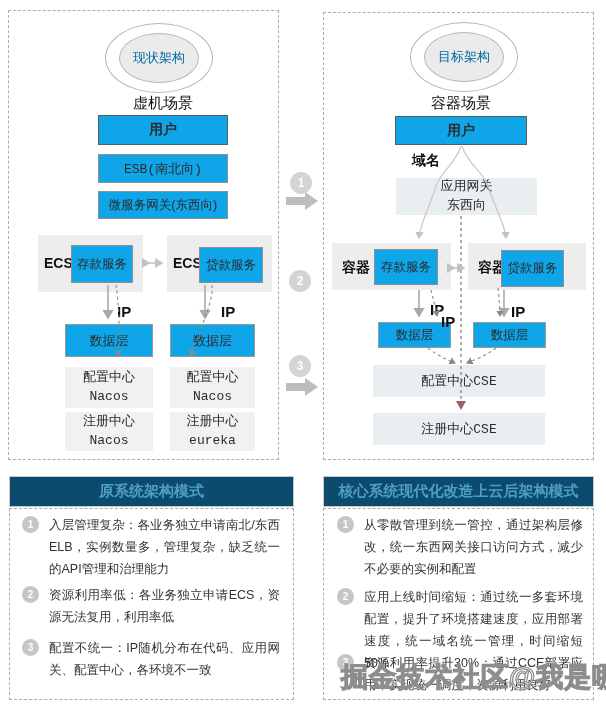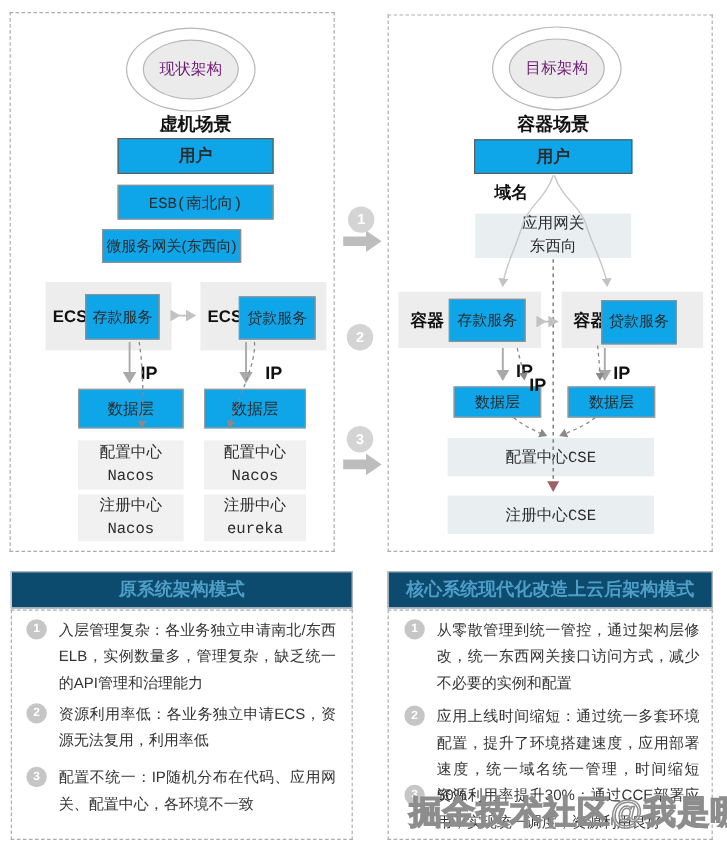--- a/index.html
+++ b/index.html
@@ -6,22 +6,22 @@
   body{font-family:"Liberation Sans","DejaVu Sans",sans-serif;color:#2b2b2b;}
   .canvas{position:relative;width:606px;height:707px;background:#fff;overflow:hidden;}
   .layer{position:absolute;left:0;top:0;pointer-events:none;}
   .box{position:absolute;box-sizing:border-box;display:flex;align-items:center;justify-content:center;
        text-align:center;border:1px solid #8f8f8f;background:#0ea5e9;}
   .fill{position:absolute;box-sizing:border-box;display:flex;flex-direction:column;align-items:center;
         justify-content:center;text-align:center;border:none;}
   .panel{position:absolute;border:1px dashed #adadad;background:#fff;}
   .ellipse{position:absolute;border:1px solid #b6b6b6;border-radius:50%;}
   .ellipse-in{position:absolute;border:1px solid #b6b6b6;border-radius:50%;background:#ebebeb;
-        display:flex;align-items:center;justify-content:center;font-size:13px;color:#701a75;}
-  .scene{position:absolute;text-align:center;font-weight:bold;font-size:15px;color:#111;}
+        display:flex;align-items:center;justify-content:center;font-size:13px;color:#0369a1;}
+  .scene{position:absolute;text-align:center;font-weight:normal;font-size:15px;color:#111;}
   .bold{font-weight:bold;}
   .plat{position:absolute;font-weight:bold;font-size:14px;color:#111;}
   .ip{position:absolute;font-weight:bold;font-size:15px;color:#111;}
   .step{position:absolute;width:22px;height:22px;border-radius:50%;background:#d4d4d4;color:#fff;
         font-weight:bold;font-size:12px;display:flex;align-items:center;justify-content:center;}
   .title-box{position:absolute;border:1px solid #c9c9c9;display:flex;align-items:center;justify-content:center;
         background:#0c4a6e;}
   .title-text{font-weight:bold;font-size:15px;color:#4e9ec7;}
   .note-box{position:absolute;border:1px dashed #adadad;background:#fff;}
   .note-item{position:absolute;display:flex;align-items:flex-start;gap:10px;}
@@ -49,21 +49,21 @@
   </svg>
 
   <div class="panel" style="left:8px;top:10px;width:269px;height:448px;z-index:1"></div>
 
   <div class="ellipse" style="left:105px;top:23px;width:106px;height:68px;z-index:1"></div>
   <div class="ellipse-in" style="left:119px;top:33px;width:78px;height:48px;z-index:1">现状架构</div>
   <div class="scene" style="left:98px;top:94px;width:130px;z-index:1">虚机场景</div>
 
   <div class="box bold fs14" style="left:98px;top:115px;width:130px;height:30px;border-color:#5c5c5c;z-index:1">用户</div>
   <div class="box fs13" style="left:98px;top:154px;width:130px;height:29px;z-index:1">ESB(南北向)</div>
-  <div class="box fs12" style="left:85px;top:191px;width:116px;height:28px;z-index:1">微服务网关(东西向)</div>
+  <div class="box fs12" style="left:98px;top:191px;width:130px;height:28px;z-index:1">微服务网关(东西向)</div>
 
   <div class="fill" style="left:38px;top:235px;width:105px;height:57px;background:#ededed;z-index:1"></div>
   <div class="plat" style="left:44px;top:255px;z-index:2">ECS</div>
   <div class="box fs12" style="left:71px;top:245px;width:62px;height:38px;z-index:2">存款服务</div>
 
   <div class="fill" style="left:167px;top:235px;width:105px;height:57px;background:#ededed;z-index:1"></div>
   <div class="plat" style="left:173px;top:255px;z-index:2">ECS</div>
   <div class="box fs12" style="left:199px;top:247px;width:64px;height:36px;z-index:2">贷款服务</div>
 
   <div class="ip" style="left:117px;top:303px;z-index:2">IP</div>
@@ -91,21 +91,21 @@
 
   <div class="panel" style="left:323px;top:12px;width:269px;height:446px;z-index:1"></div>
 
   <div class="ellipse" style="left:410px;top:22px;width:106px;height:68px;z-index:1"></div>
   <div class="ellipse-in" style="left:424px;top:32px;width:78px;height:48px;z-index:1">目标架构</div>
   <div class="scene" style="left:396px;top:94px;width:130px;z-index:1">容器场景</div>
 
   <div class="box bold fs14" style="left:395px;top:116px;width:132px;height:29px;border-color:#5c5c5c;z-index:1">用户</div>
 
   <div class="plat" style="left:412px;top:152px;z-index:2">域名</div>
-  <div class="fill fs13 lh" style="left:396px;top:178px;width:130px;height:37px;background:#e9eef1;z-index:1">
+  <div class="fill fs13 lh" style="left:396px;top:178px;width:141px;height:37px;background:#e9eef1;z-index:1">
     <span>应用网关</span>
     <span>东西向</span>
   </div>
 
   <div class="fill" style="left:332px;top:243px;width:119px;height:47px;background:#ededed;z-index:1"></div>
   <div class="plat" style="left:342px;top:259px;z-index:2">容器</div>
   <div class="box fs12" style="left:374px;top:249px;width:64px;height:36px;z-index:2">存款服务</div>
 
   <div class="fill" style="left:468px;top:243px;width:118px;height:47px;background:#ededed;z-index:1"></div>
   <div class="plat" style="left:478px;top:259px;z-index:2">容器</div>

